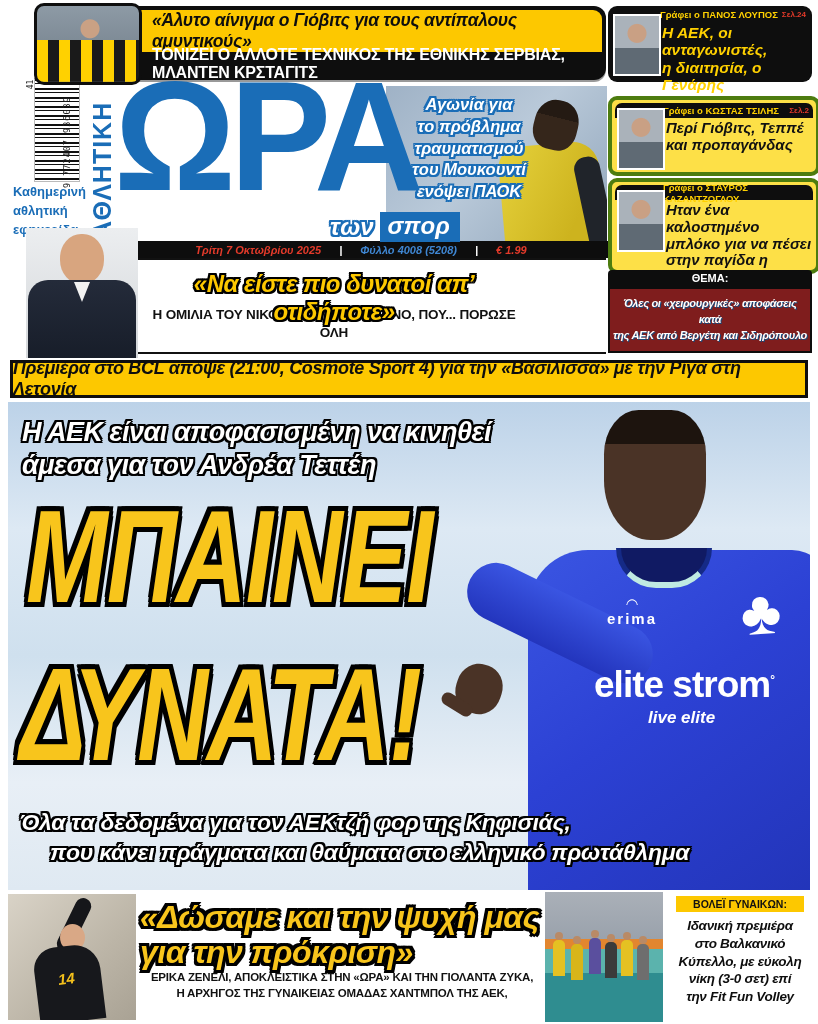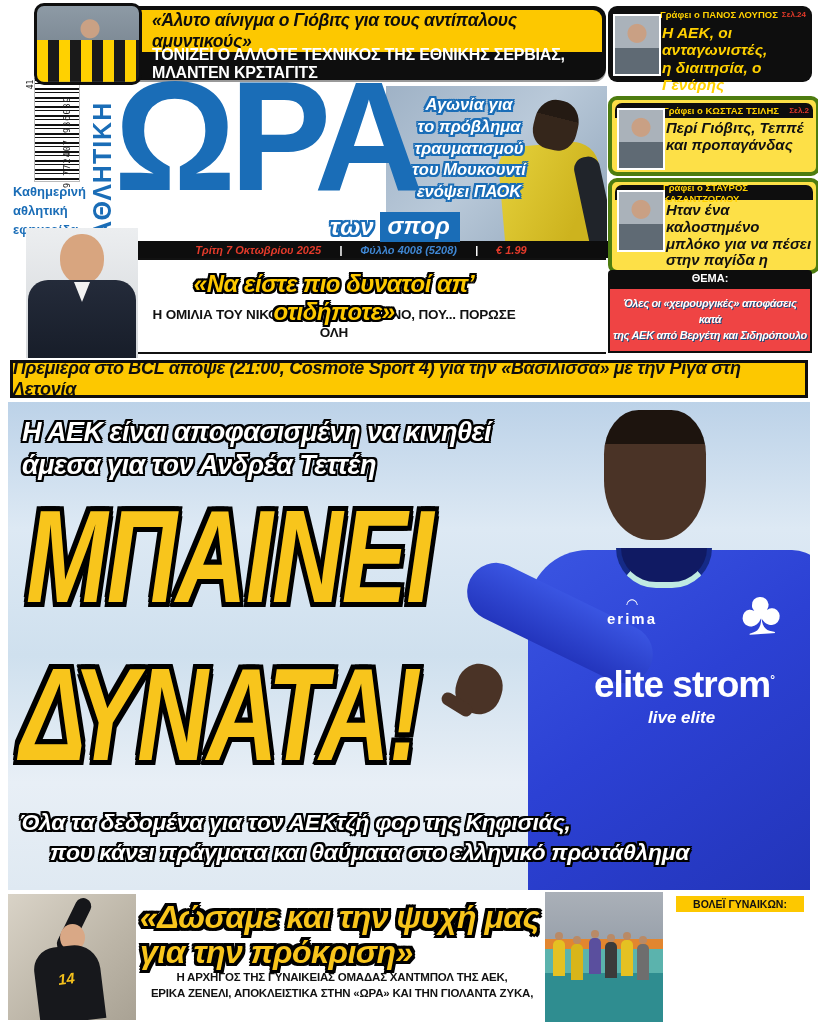--- a/index.html
+++ b/index.html
@@ -76,21 +76,21 @@
   
   .rule{background:#111;height:2px;z-index:2;}
   .coach{left:26px;top:228px;width:112px;height:130px;background:linear-gradient(#eceef0,#d4d7da);z-index:5;overflow:hidden;}
   .coach .head{position:absolute;left:34px;top:6px;width:44px;height:50px;background:#d8a57f;border-radius:48%;}
   .coach .body{position:absolute;left:2px;top:52px;width:108px;height:80px;background:linear-gradient(#242b3a,#171d29);border-radius:20px 20px 0 0;}
   .coach .shirt{position:absolute;left:48px;top:54px;width:0;height:0;border-left:8px solid transparent;border-right:8px solid transparent;border-top:20px solid #f2f2f2;}
   .nik-headline{left:136px;top:270px;width:396px;text-align:center;color:#fdc800;font-size:24px;font-weight:900;font-style:italic;letter-spacing:-0.5px;z-index:4;}
   .nik-sub{left:138px;top:306px;width:392px;text-align:center;color:#111;font-size:13.5px;font-weight:800;line-height:1.3;letter-spacing:-0.2px;}
   .thema{left:608px;top:270px;width:204px;z-index:5;}
   .thema .lbl{background:#0d0d0d;color:#fff;font-size:11px;font-weight:800;text-align:center;height:17px;line-height:17px;border-radius:4px 4px 0 0;}
-  .thema .bx{background:#ef4444;border:2px solid #0d0d0d;color:#fff;font-size:11px;font-weight:800;font-style:italic;text-align:center;padding:7px 2px;line-height:1.45;letter-spacing:-0.3px;text-shadow:1px 1px 0 #174a7c;}
+  .thema .bx{background:#7f1d1d;border:2px solid #0d0d0d;color:#fff;font-size:11px;font-weight:800;font-style:italic;text-align:center;padding:7px 2px;line-height:1.45;letter-spacing:-0.3px;text-shadow:1px 1px 0 #174a7c;}
 
   
   .bcl{left:10px;top:360px;width:798px;height:38px;background:#fdc800;border:3px solid #0e0e0e;
        display:flex;align-items:center;justify-content:center;box-sizing:border-box;}
   .bcl span{font-size:18px;font-weight:900;font-style:italic;color:#0e0e0e;letter-spacing:-0.3px;}
 
   
   .hero{left:8px;top:402px;width:802px;height:488px;background:
      linear-gradient(180deg,#bcd2e8 0%,#dde9f4 26%,#cfe0ee 52%,#e8eff6 78%,#dfe9f2 100%);overflow:hidden;}
   .pl-head{position:absolute;left:596px;top:8px;width:102px;height:130px;background:
@@ -274,30 +274,37 @@
     <div class="hb-head"></div>
     <div class="hb-body"></div>
     <div class="hb-num">14</div>
   </div>
 
   <div class="abs hb-headline olk3">
     <div>«Δώσαμε και την ψυχή μας</div>
     <div>για την πρόκριση»</div>
   </div>
   <div class="abs hb-sub">
+    <div>ΕΡΙΚΑ ΖΕΝΕΛΙ, ΑΠΟΚΛΕΙΣΤΙΚΑ ΣΤΗΝ «ΩΡΑ» ΚΑΙ ΤΗΝ ΓΙΟΛΑΝΤΑ ΖΥΚΑ,</div>
     <div>Η ΑΡΧΗΓΟΣ ΤΗΣ ΓΥΝΑΙΚΕΙΑΣ ΟΜΑΔΑΣ ΧΑΝΤΜΠΟΛ ΤΗΣ ΑΕΚ,</div>
-    <div>ΕΡΙΚΑ ΖΕΝΕΛΙ, ΑΠΟΚΛΕΙΣΤΙΚΑ ΣΤΗΝ «ΩΡΑ» ΚΑΙ ΤΗΝ ΓΙΟΛΑΝΤΑ ΖΥΚΑ,</div>
   </div>
 
   <div class="abs vb-photo">
     <span class="vp" style="left:8px;top:48px;background:#e5c122;"></span>
     <span class="vp" style="left:26px;top:52px;background:#d8b51a;"></span>
     <span class="vp" style="left:44px;top:46px;background:#5a4f9e;"></span>
     <span class="vp" style="left:60px;top:50px;background:#3b3b3b;"></span>
     <span class="vp" style="left:76px;top:48px;background:#e5c122;"></span>
     <span class="vp" style="left:92px;top:52px;background:#6e6e6e;"></span>
   </div>
 
   <div class="abs volleybox">
     <div class="lbl">ΒΟΛΕΪ ΓΥΝΑΙΚΩΝ:</div>
+    <div class="txt">
+      <div>Ιδανική πρεμιέρα</div>
+      <div>στο Βαλκανικό</div>
+      <div>Κύπελλο,  με εύκολη</div>
+      <div>νίκη (3-0 σετ) επί</div>
+      <div>την Fit Fun Volley</div>
+    </div>
   </div>
 
 </div>
 
 </body></html>

